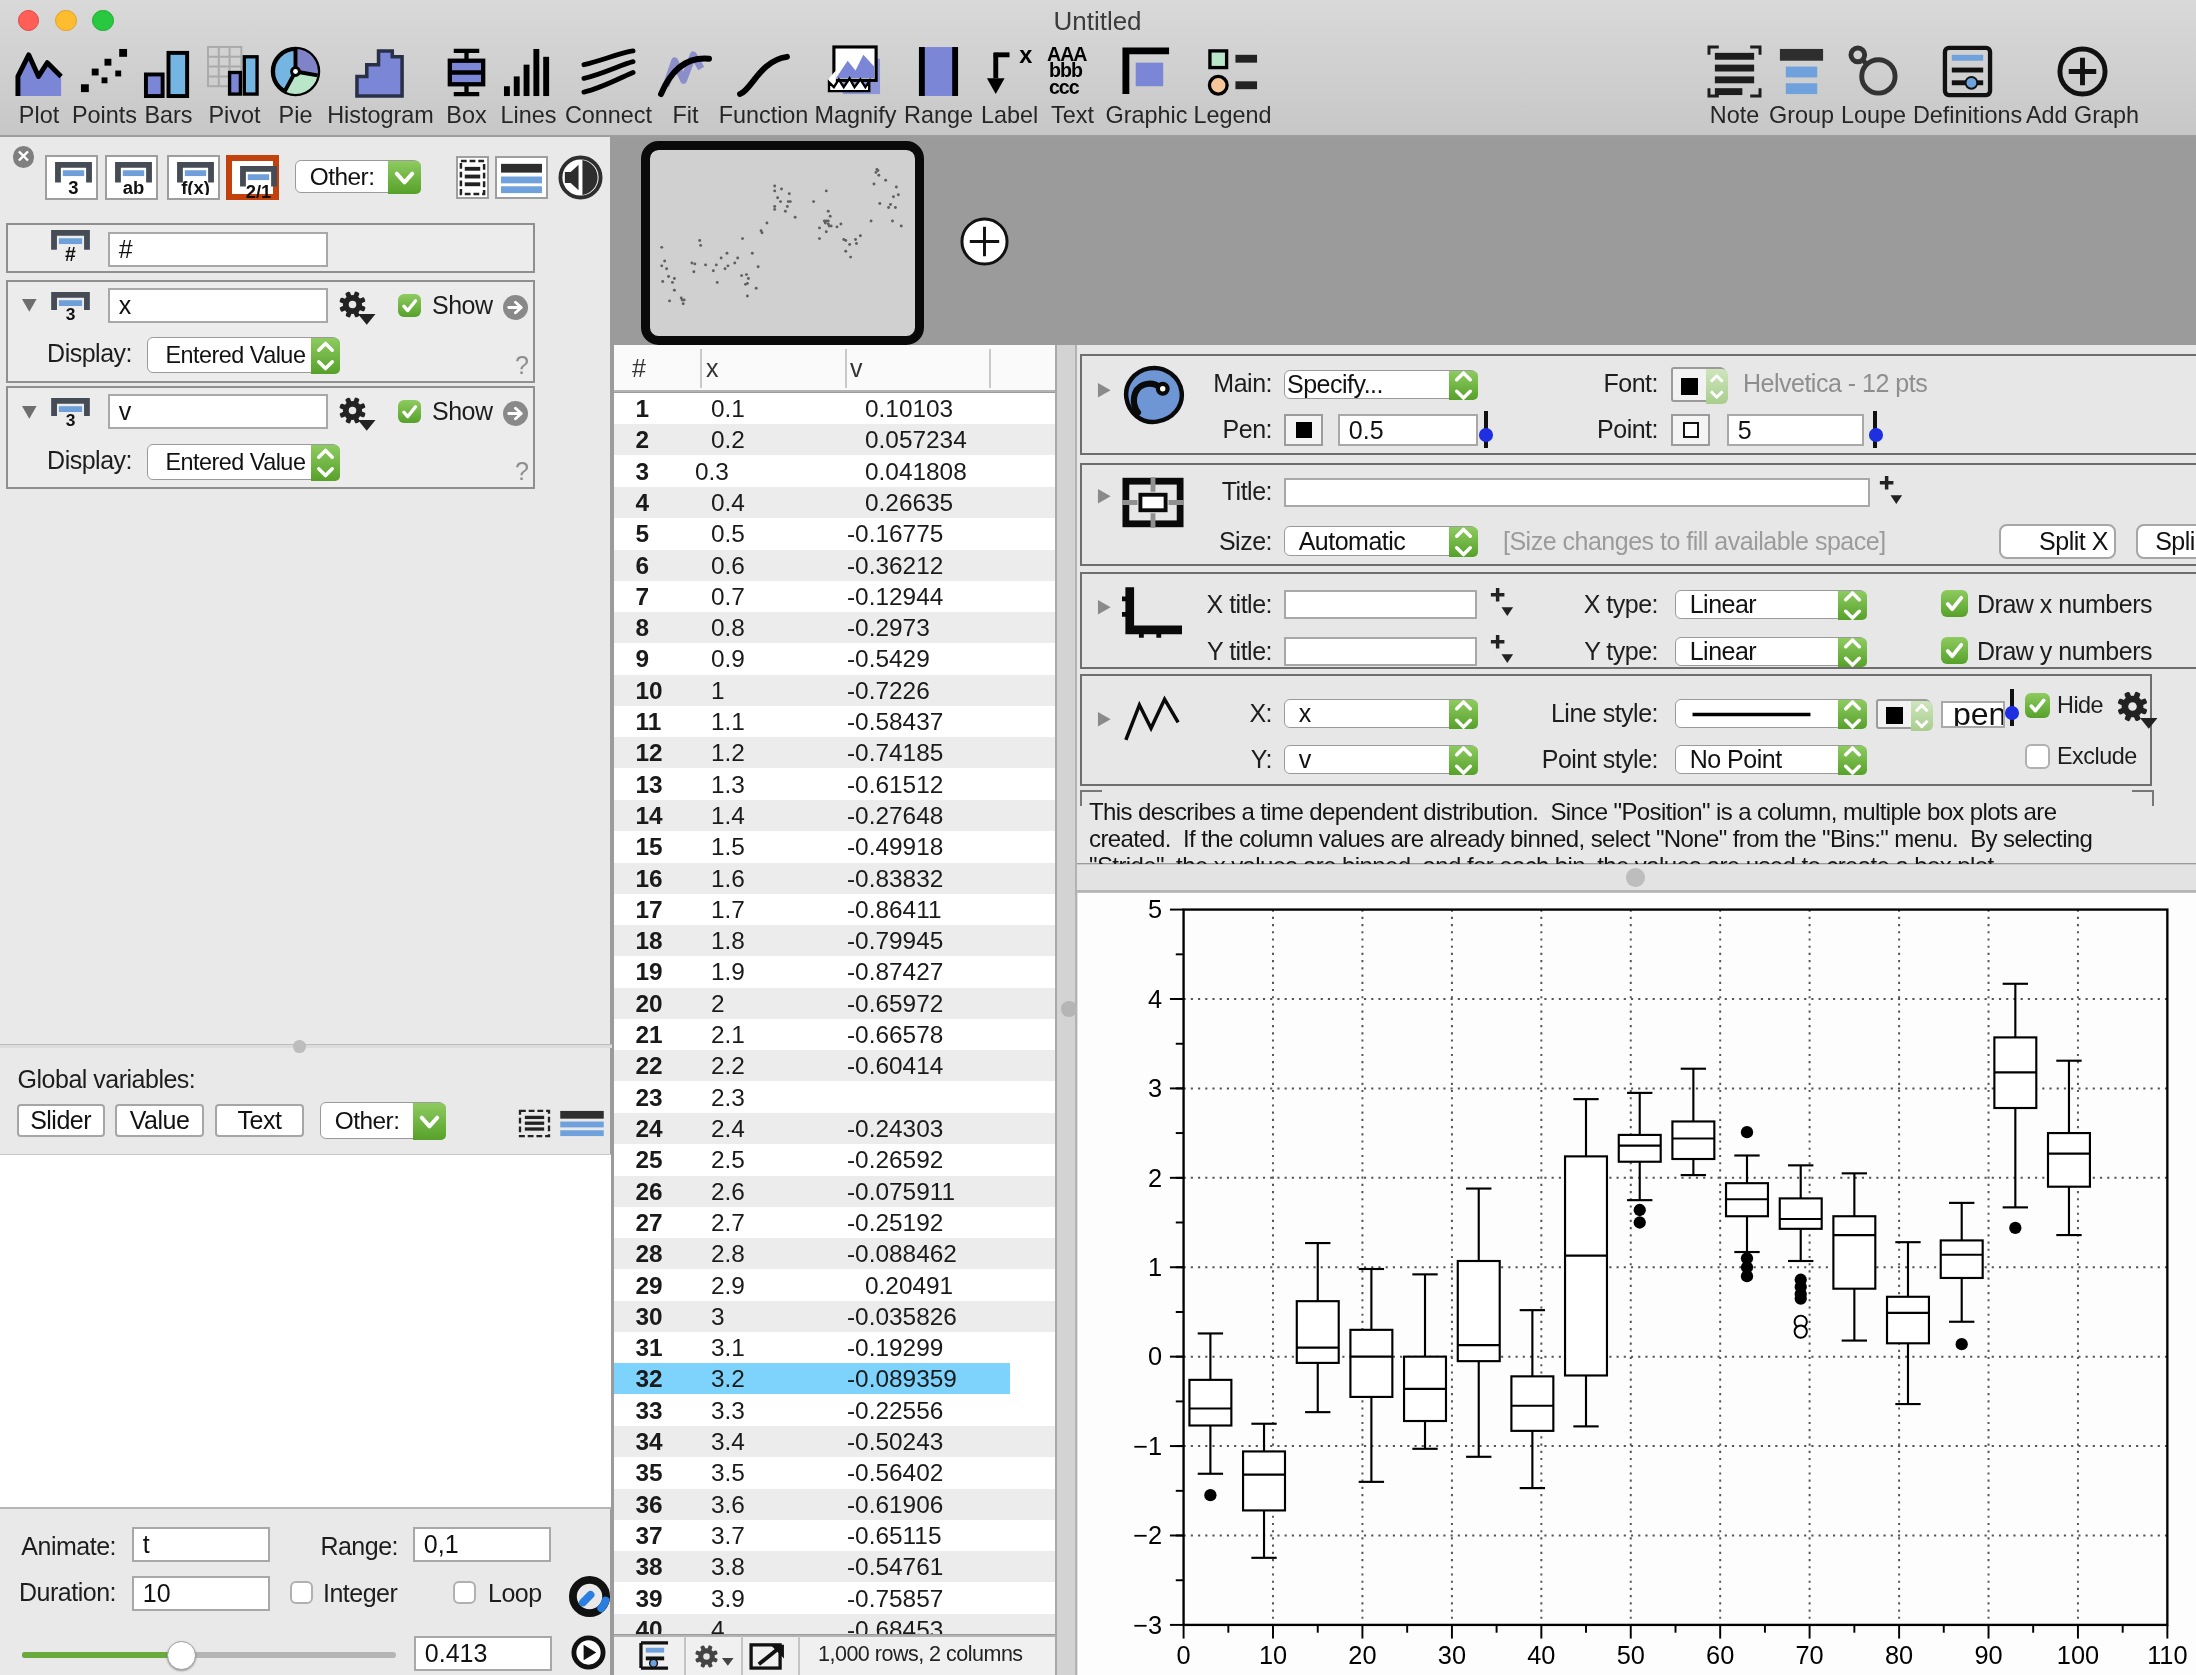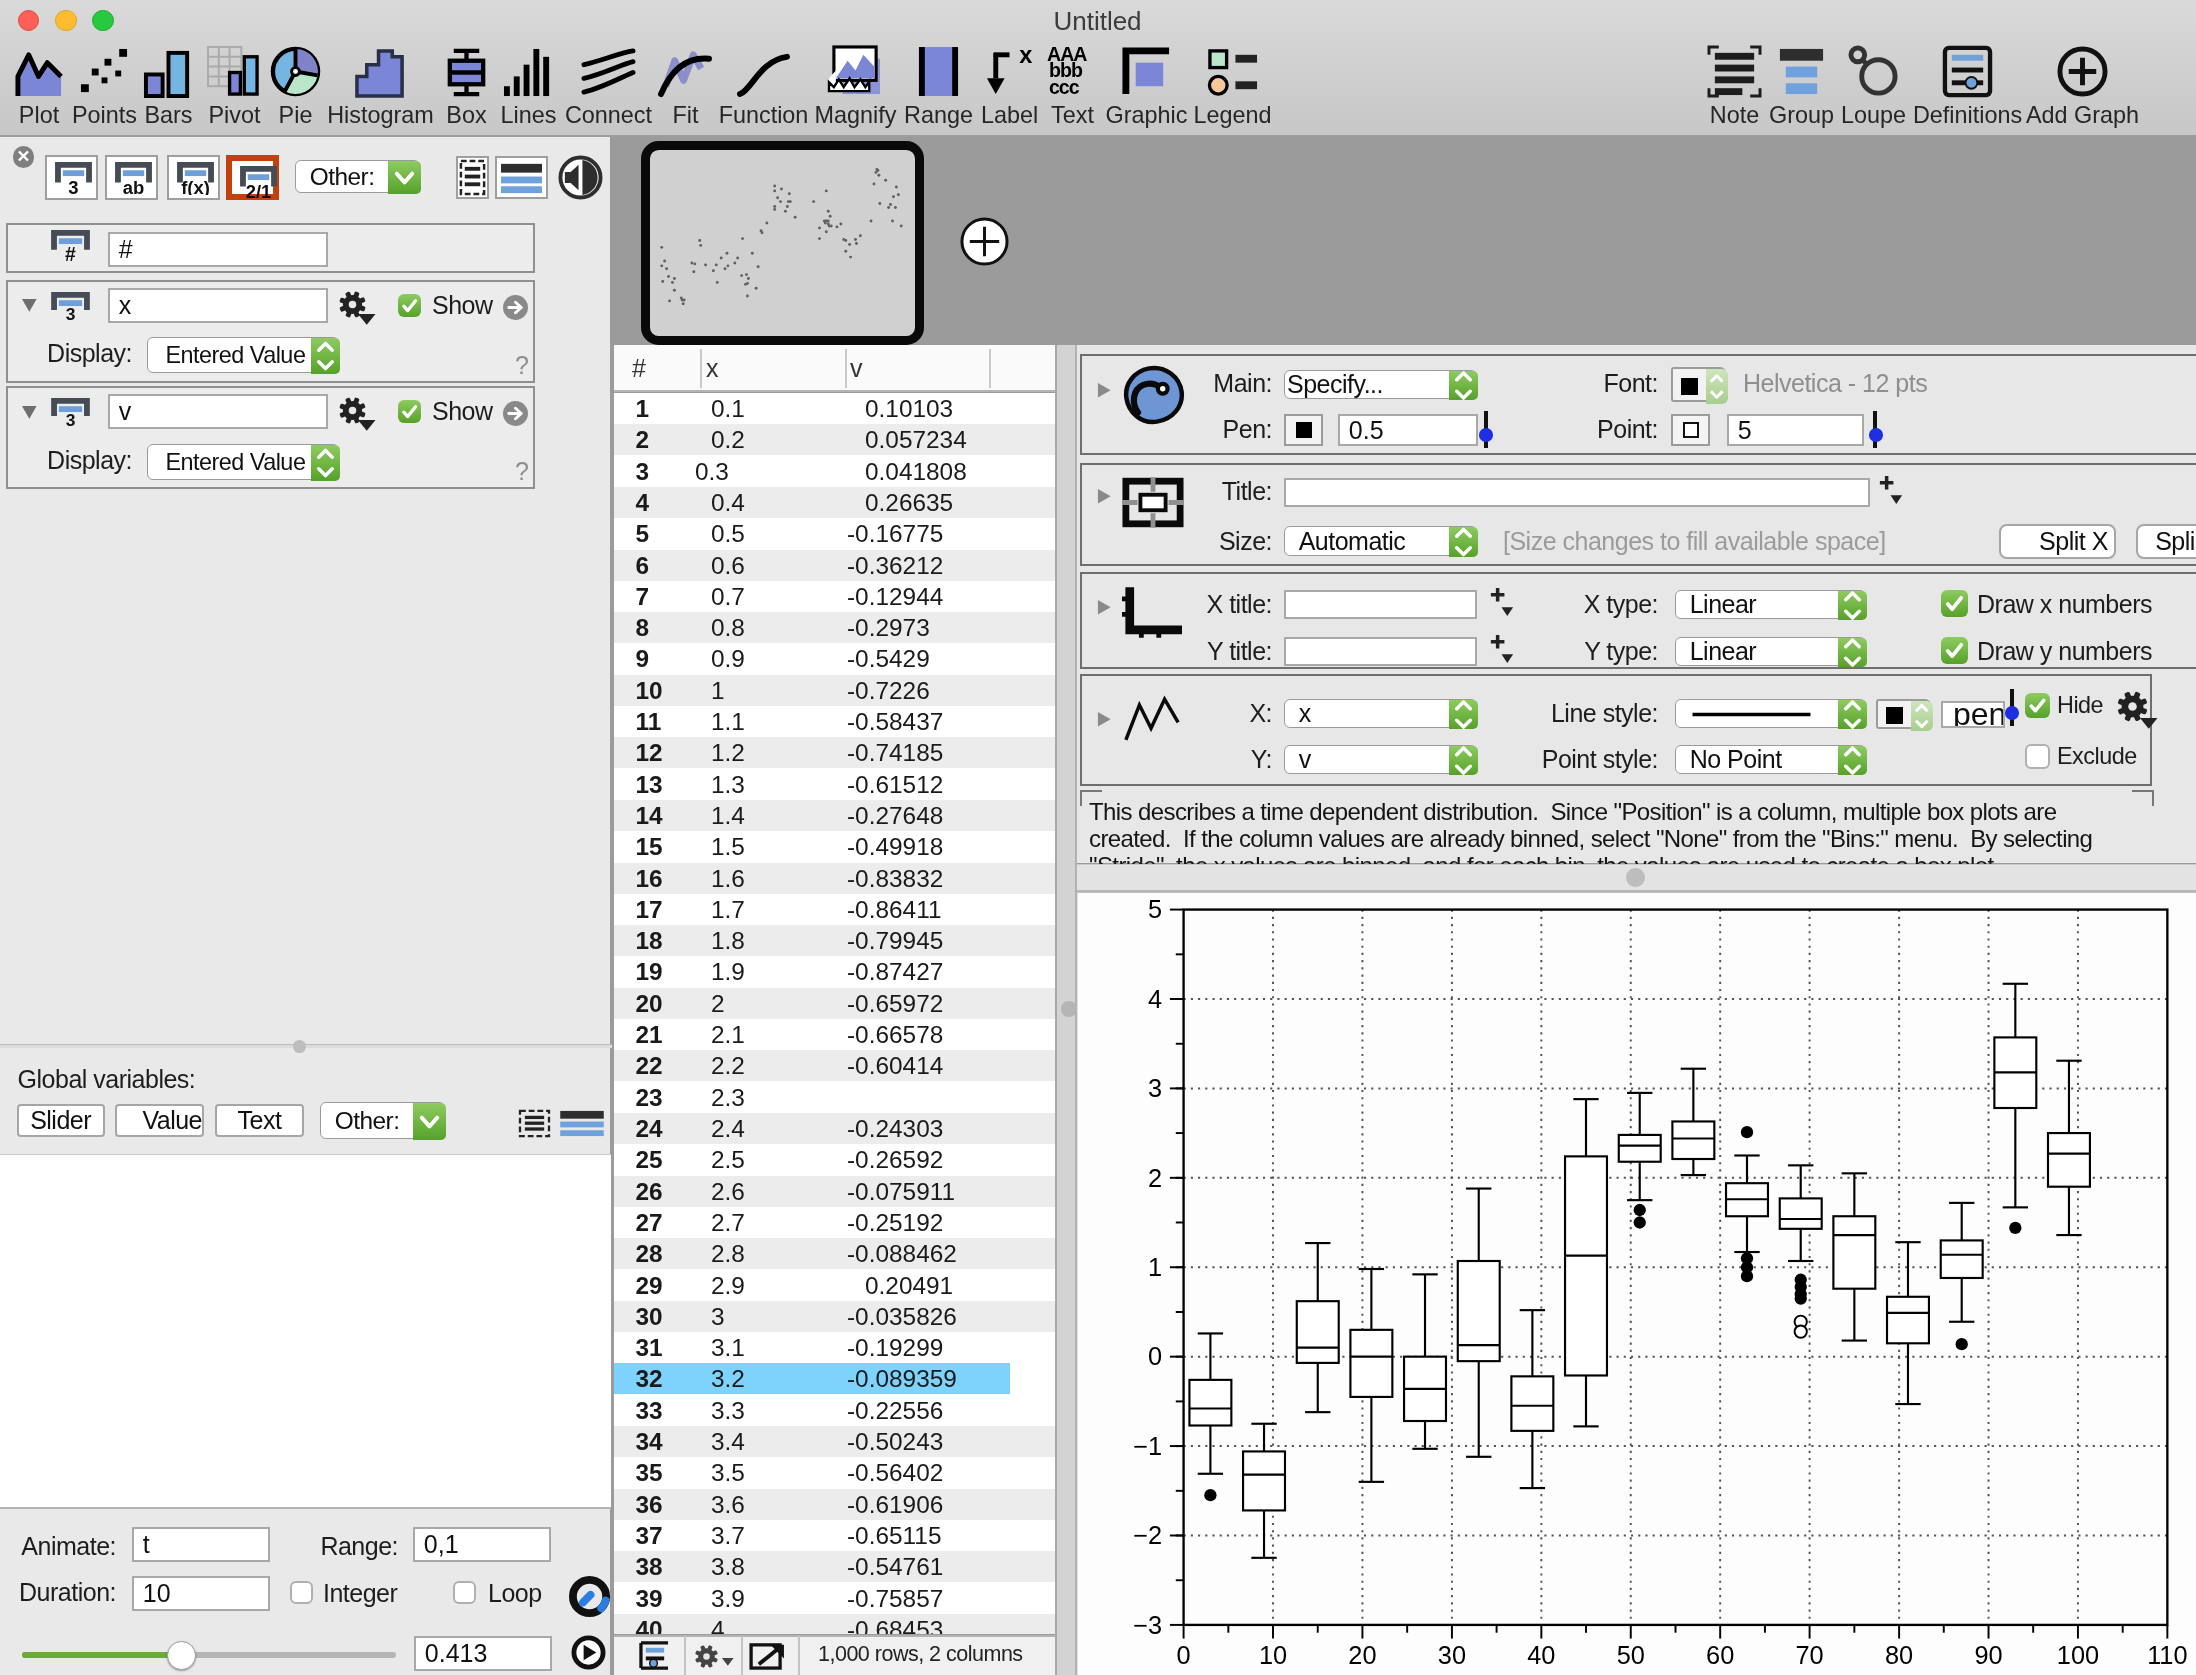--- a/index.html
+++ b/index.html
@@ -408,21 +408,21 @@
         <path d="M8.0 12.5 L15.0 5.5 L22.0 12.5" stroke="#fff" stroke-width="3.6" fill="none" stroke-linecap="round" stroke-linejoin="round"></path>
         <path d="M8.0 24.5 L15.0 31.5 L22.0 24.5" stroke="#fff" stroke-width="3.6" fill="none" stroke-linecap="round" stroke-linejoin="round"></path>
       </svg>
     </div>
   </div>
 <div class="abs" style="left:515px;top:455px;width:488px;height:33px;font-size:25px;line-height:33px;color:#8e8e8e;letter-spacing:-0.5px;">?</div>
 <div class="abs" style="left:0px;top:1044px;width:612px;height:2.9px;background:#dcdcdc;border-top:1px solid #bdbdbd;"></div>
 <div class="abs" style="left:293px;top:1040px;width:12.7px;height:12.7px;background:#bdbdbd;border-radius:50%;"></div>
 <div class="abs" style="left:17.6px;top:1063px;width:488px;height:33px;font-size:25px;line-height:33px;color:#1d1d1d;letter-spacing:-0.5px;">Global variables:</div>
 <div class="abs" style="left:16.6px;top:1104px;width:88px;height:33px;background:#fff;border:2px solid #a6a6a6;border-radius:3.9px;box-sizing:border-box;font-size:25px;line-height:29px;text-align:center;color:#111;letter-spacing:-0.5px;">Slider</div>
-<div class="abs" style="left:115px;top:1104px;width:89px;height:33px;background:#fff;border:2px solid #a6a6a6;border-radius:3.9px;box-sizing:border-box;font-size:25px;line-height:29px;text-align:right;color:#111;letter-spacing:-0.5px;">Value</div>
+<div class="abs" style="left:115px;top:1104px;width:89px;height:33px;background:#fff;border:2px solid #a6a6a6;border-radius:3.9px;box-sizing:border-box;font-size:25px;line-height:29px;text-align:center;color:#111;letter-spacing:-0.5px;">Value</div>
 <div class="abs" style="left:215px;top:1104px;width:89px;height:33px;background:#fff;border:2px solid #a6a6a6;border-radius:3.9px;box-sizing:border-box;font-size:25px;line-height:29px;text-align:center;color:#111;letter-spacing:-0.5px;">Text</div>
 <div class="abs" style="left:320px;top:1102px;width:125px;height:37px;background:#fff;border:1px solid #9a9a9a;border-radius:5.9px;box-sizing:border-box;">
     <div style="position:absolute;left:0;top:0;width:92px;height:37px;font-size:24.4px;line-height:35px;padding-left:13.7px;color:#111;text-align:left;white-space:nowrap;letter-spacing:-0.5px;">Other:</div>
     <div class="abs" style="left:92px;top:0px;width:33px;height:37px;background:linear-gradient(#8ecb60,#56a12a);border-radius:0 4.9px 4.9px 0;">
       <svg class="abs" style="left:0;top:0" width="33" height="37" viewBox="0 0 34 38">
         <path d="M9.0 15.0 L17.0 24.0 L25.0 15.0" stroke="#fff" stroke-width="4" fill="none" stroke-linecap="round" stroke-linejoin="round"></path>
       </svg>
     </div>
   </div>
 <div class="abs" style="left:518px;top:1109px;width:33px;height:29px;"><svg width="33" height="29" viewBox="0 0 34 30">

